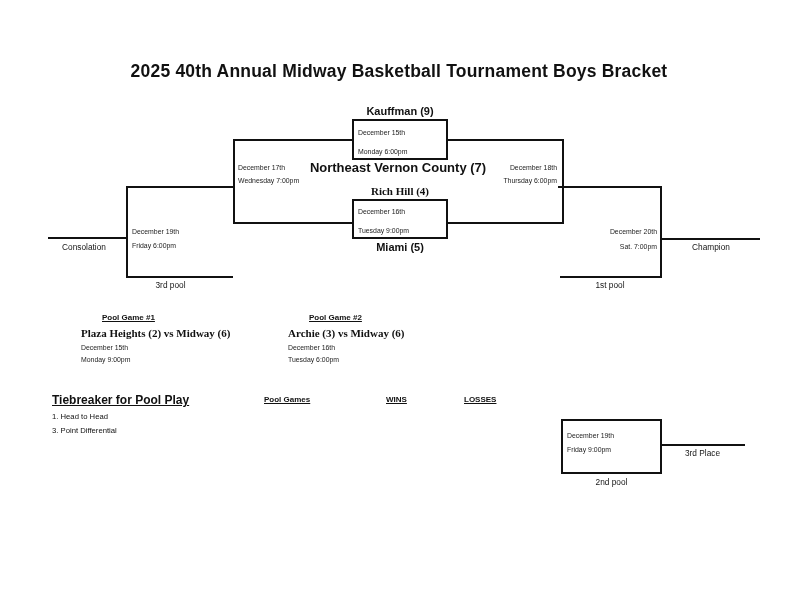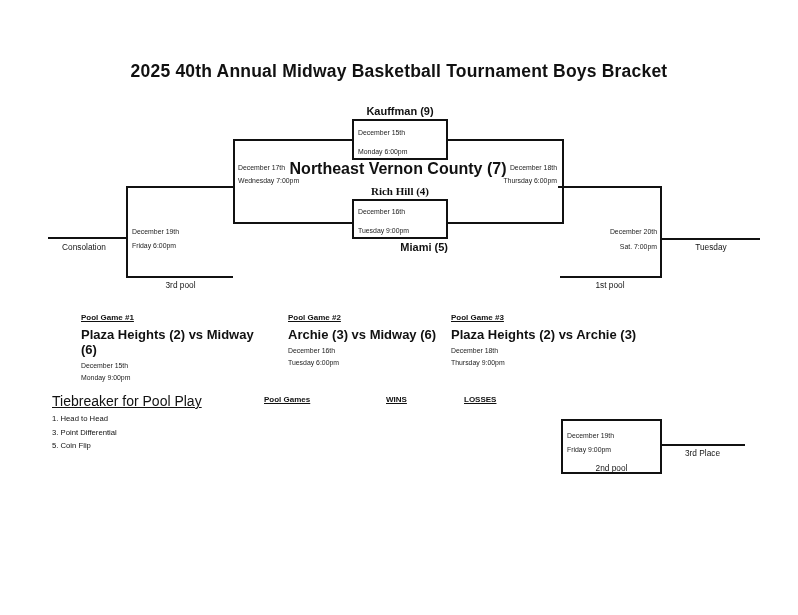--- a/index.html
+++ b/index.html
@@ -40,62 +40,62 @@
   .tp-stub{left:660px;top:444px;width:85px;}
 
   
   .team{font-size:11px;font-weight:600;text-align:center;z-index:3;}
   .small{font-size:6.9px;color:#1c1c1c;z-index:3;white-space:nowrap;}
   .label{font-size:8.3px;color:#151515;text-align:center;z-index:3;}
 
   .team-top-1{left:352px;top:105px;width:96px;}
   .g1-date{left:358px;top:129px;}
   .g1-time{left:358px;top:148px;}
-  .team-bottom-1{left:248px;top:160px;width:300px;font-size:16px;}
+  .team-bottom-1{left:248px;top:160px;width:300px;font-size:13px;}
   .team-top-2{left:352px;top:185px;width:96px;font-family:Liberation Serif, serif;}
   .g2-date{left:358px;top:208px;}
   .g2-time{left:358px;top:227px;}
-  .team-bottom-2{left:352px;top:241px;width:96px;text-align:right;}
+  .team-bottom-2{left:352px;top:241px;width:96px;}
 
   .sl-date{left:238px;top:164px;}
   .sl-time{left:238px;top:177px;}
   .sr-date{left:460px;top:164px;width:97px;text-align:right;}
   .sr-time{left:460px;top:177px;width:97px;text-align:right;}
 
   .lb-date{left:132px;top:228px;}
   .lb-time{left:132px;top:242px;}
   .consol-label{left:40px;top:242px;width:88px;}
-  .pool3-label{left:126px;top:280px;width:109px;text-align:center;}
+  .pool3-label{left:116px;top:280px;width:109px;text-align:center;}
 
   .rb-date{left:558px;top:228px;width:99px;text-align:right;}
   .rb-time{left:558px;top:243px;width:99px;text-align:right;}
   .champ-label{left:662px;top:242px;width:98px;}
   .pool1-label{left:558px;top:280px;width:104px;}
 
   .pg-col{top:313px;width:190px;}
   .pg-col-1{left:81px;}
   .pg-col-2{left:288px;}
   .pg-col-3{left:451px;}
-  .pg-title{font-size:8px;font-weight:700;text-decoration:underline;margin-bottom:5px;}
-  .pg-match{font-size:13px;font-weight:700;margin-bottom:5px;}
+  .pg-title{font-size:8px;font-weight:700;text-decoration:underline;margin-bottom:5px;margin-left:21px;}
+  .pg-match{font-size:11px;font-weight:700;margin-bottom:5px;font-family:Liberation Serif, serif;}
   .pg-date{font-size:6.9px;margin-bottom:5px;color:#1c1c1c;}
   .pg-time{font-size:6.9px;color:#1c1c1c;}
 
   .tb-block{left:52px;top:393px;width:170px;}
-  .tb-title{font-size:14px;font-weight:400;text-decoration:underline;margin-bottom:3px;}
+  .tb-title{font-size:12px;font-weight:700;text-decoration:underline;margin-bottom:3px;}
   .tb-item{font-size:7.7px;line-height:13.5px;}
 
   .col-hdr{font-size:8px;font-weight:700;text-decoration:underline;}
   .hdr-pool{left:264px;top:395px;}
   .hdr-wins{left:386px;top:395px;}
   .hdr-losses{left:464px;top:395px;}
 
   .p2-date{left:567px;top:432px;}
   .p2-time{left:567px;top:446px;}
-  .pool2-label{left:561px;top:463px;width:101px;}
+  .pool2-label{left:561px;top:477px;width:101px;}
   .tp-label{left:660px;top:448px;width:85px;}
 </style>
 </head>
 <body>
 
 <div id="canvas">
 
   <div class="abs title">2025 40th Annual Midway Basketball Tournament Boys Bracket</div>
 
   <div class="semi-rect abs"></div>
@@ -125,47 +125,40 @@
   <div class="abs small sr-date">December 18th</div>
   <div class="abs small sr-time">Thursday 6:00pm</div>
 
   <div class="abs small lb-date">December 19th</div>
   <div class="abs small lb-time">Friday 6:00pm</div>
   <div class="abs label consol-label">Consolation</div>
   <div class="abs label pool3-label">3rd pool</div>
 
   <div class="abs small rb-date">December 20th</div>
   <div class="abs small rb-time">Sat. 7:00pm</div>
-  <div class="abs label champ-label">Tuesday</div>
+  <div class="abs label champ-label">Champion</div>
   <div class="abs label pool1-label">1st pool</div>
 
   <div class="abs pg-col pg-col-1">
     <div class="pg-title">Pool Game #1</div>
     <div class="pg-match">Plaza Heights (2)  vs Midway (6)</div>
     <div class="pg-date">December 15th</div>
     <div class="pg-time">Monday 9:00pm</div>
   </div>
   <div class="abs pg-col pg-col-2">
     <div class="pg-title">Pool Game #2</div>
     <div class="pg-match">Archie (3) vs Midway (6)</div>
     <div class="pg-date">December 16th</div>
     <div class="pg-time">Tuesday 6:00pm</div>
   </div>
-  <div class="abs pg-col pg-col-3">
-    <div class="pg-title">Pool Game #3</div>
-    <div class="pg-match">Plaza Heights (2)  vs Archie (3)</div>
-    <div class="pg-date">December 18th</div>
-    <div class="pg-time">Thursday 9:00pm</div>
-  </div>
 
   <div class="abs tb-block">
     <div class="tb-title">Tiebreaker for Pool Play</div>
     <div class="tb-item">1. Head to Head</div>
     <div class="tb-item">3. Point Differential</div>
-    <div class="tb-item">5. Coin Flip</div>
   </div>
 
   <div class="abs col-hdr hdr-pool">Pool Games</div>
   <div class="abs col-hdr hdr-wins">WINS</div>
   <div class="abs col-hdr hdr-losses">LOSSES</div>
 
   <div class="box pool2-box"></div>
   <div class="hl tp-stub"></div>
   <div class="abs small p2-date">December 19th</div>
   <div class="abs small p2-time">Friday 9:00pm</div>

